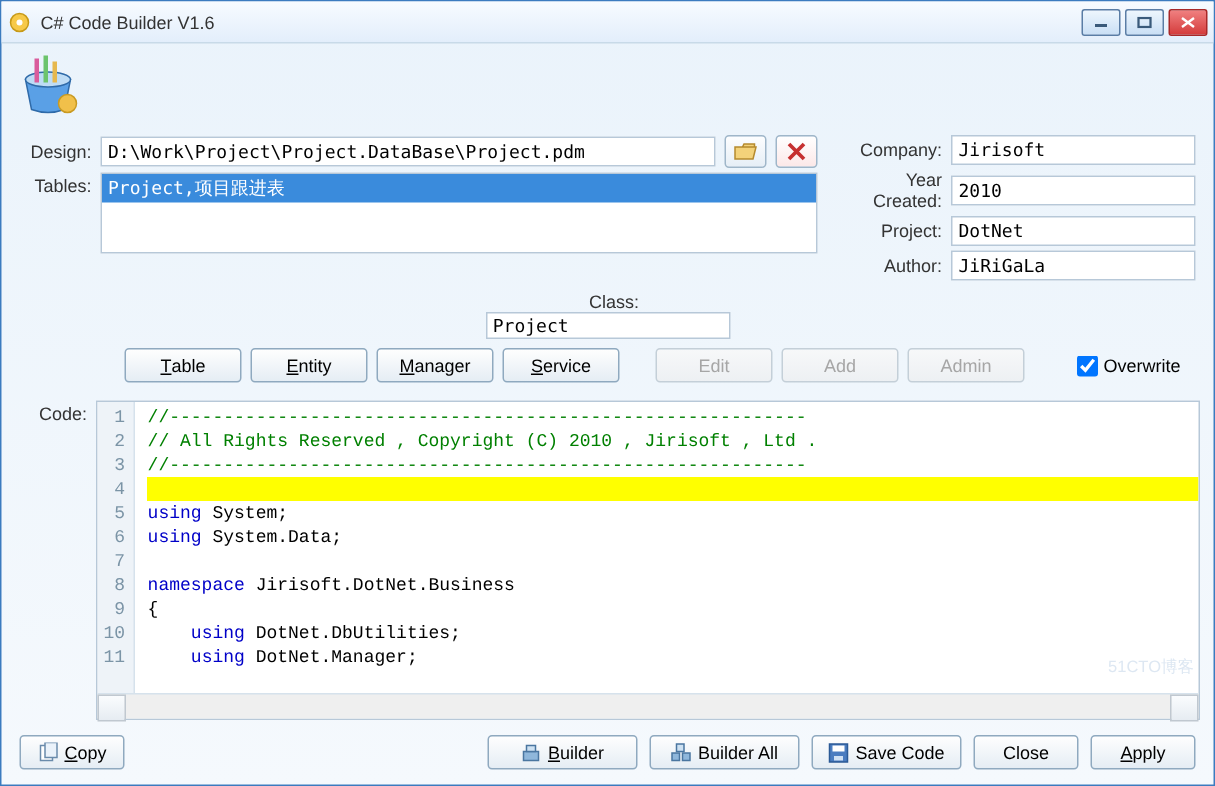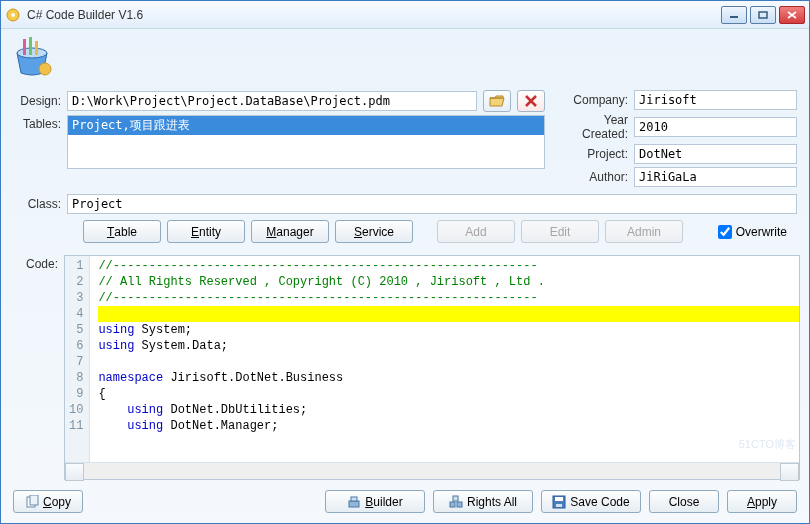--- a/index.html
+++ b/index.html
@@ -126,21 +126,21 @@
         <div class="row">
             <div class="lbl-r">Project:</div>
             <input class="txt" style="flex: 1 1 0%;" value="DotNet">
           </div>
         <div class="row">
             <div class="lbl-r">Author:</div>
             <input class="txt" style="flex: 1 1 0%;" value="JiRiGaLa">
           </div>
       </div>
     </div>
-    <div class="row" style="margin-top:4px;">
+    <div class="row" style="margin-top:4px;flex-direction:column;">
       <div class="lbl">Class:</div>
       <input class="txt" style="flex: 1 1 0%;" value="Project">
     </div>
     <div class="btnrow">
       <div class="btn">
           <span class="ul">T</span>
           <span>able</span>
         </div>
       <div class="btn">
           <span class="ul">E</span>
@@ -148,22 +148,22 @@
         </div>
       <div class="btn">
           <span class="ul">M</span>
           <span>anager</span>
         </div>
       <div class="btn">
           <span class="ul">S</span>
           <span>ervice</span>
         </div>
       <div style="width:12px"></div>
+      <div class="btn dis">Edit</div>
       <div class="btn dis">Add</div>
-      <div class="btn dis">Edit</div>
       <div class="btn dis">Admin</div>
       <label class="chk">
           <input type="checkbox" checked="" style="">
           <span>Overwrite</span>
         </label>
     </div>
   </div>
 
   <div class="editor-wrap">
     <div class="editor-lbl">Code:</div>
@@ -205,21 +205,21 @@
         </svg>
         <span class="ul">B</span>
         <span>uilder</span>
       </div>
     <div class="btn wide">
         <svg width="14" height="14">
           <rect x="1" y="7" width="5" height="5" fill="#8fb7db" stroke="#4a76a0"></rect>
           <rect x="8" y="7" width="5" height="5" fill="#8fb7db" stroke="#4a76a0"></rect>
           <rect x="4" y="1" width="5" height="5" fill="#cde1f2" stroke="#4a76a0"></rect>
         </svg>
-        <span>Rights All</span>
+        <span>Builder All</span>
       </div>
     <div class="btn wide">
         <svg width="14" height="14">
           <rect x="1" y="1" width="12" height="12" fill="#4a7cc0" stroke="#2b5a96"></rect>
           <rect x="3" y="2" width="8" height="4" fill="#fff"></rect>
           <rect x="4" y="9" width="6" height="3" fill="#cfe0f3"></rect>
         </svg>
         <span>Save Code</span>
       </div>
     <div class="btn">Close</div>

